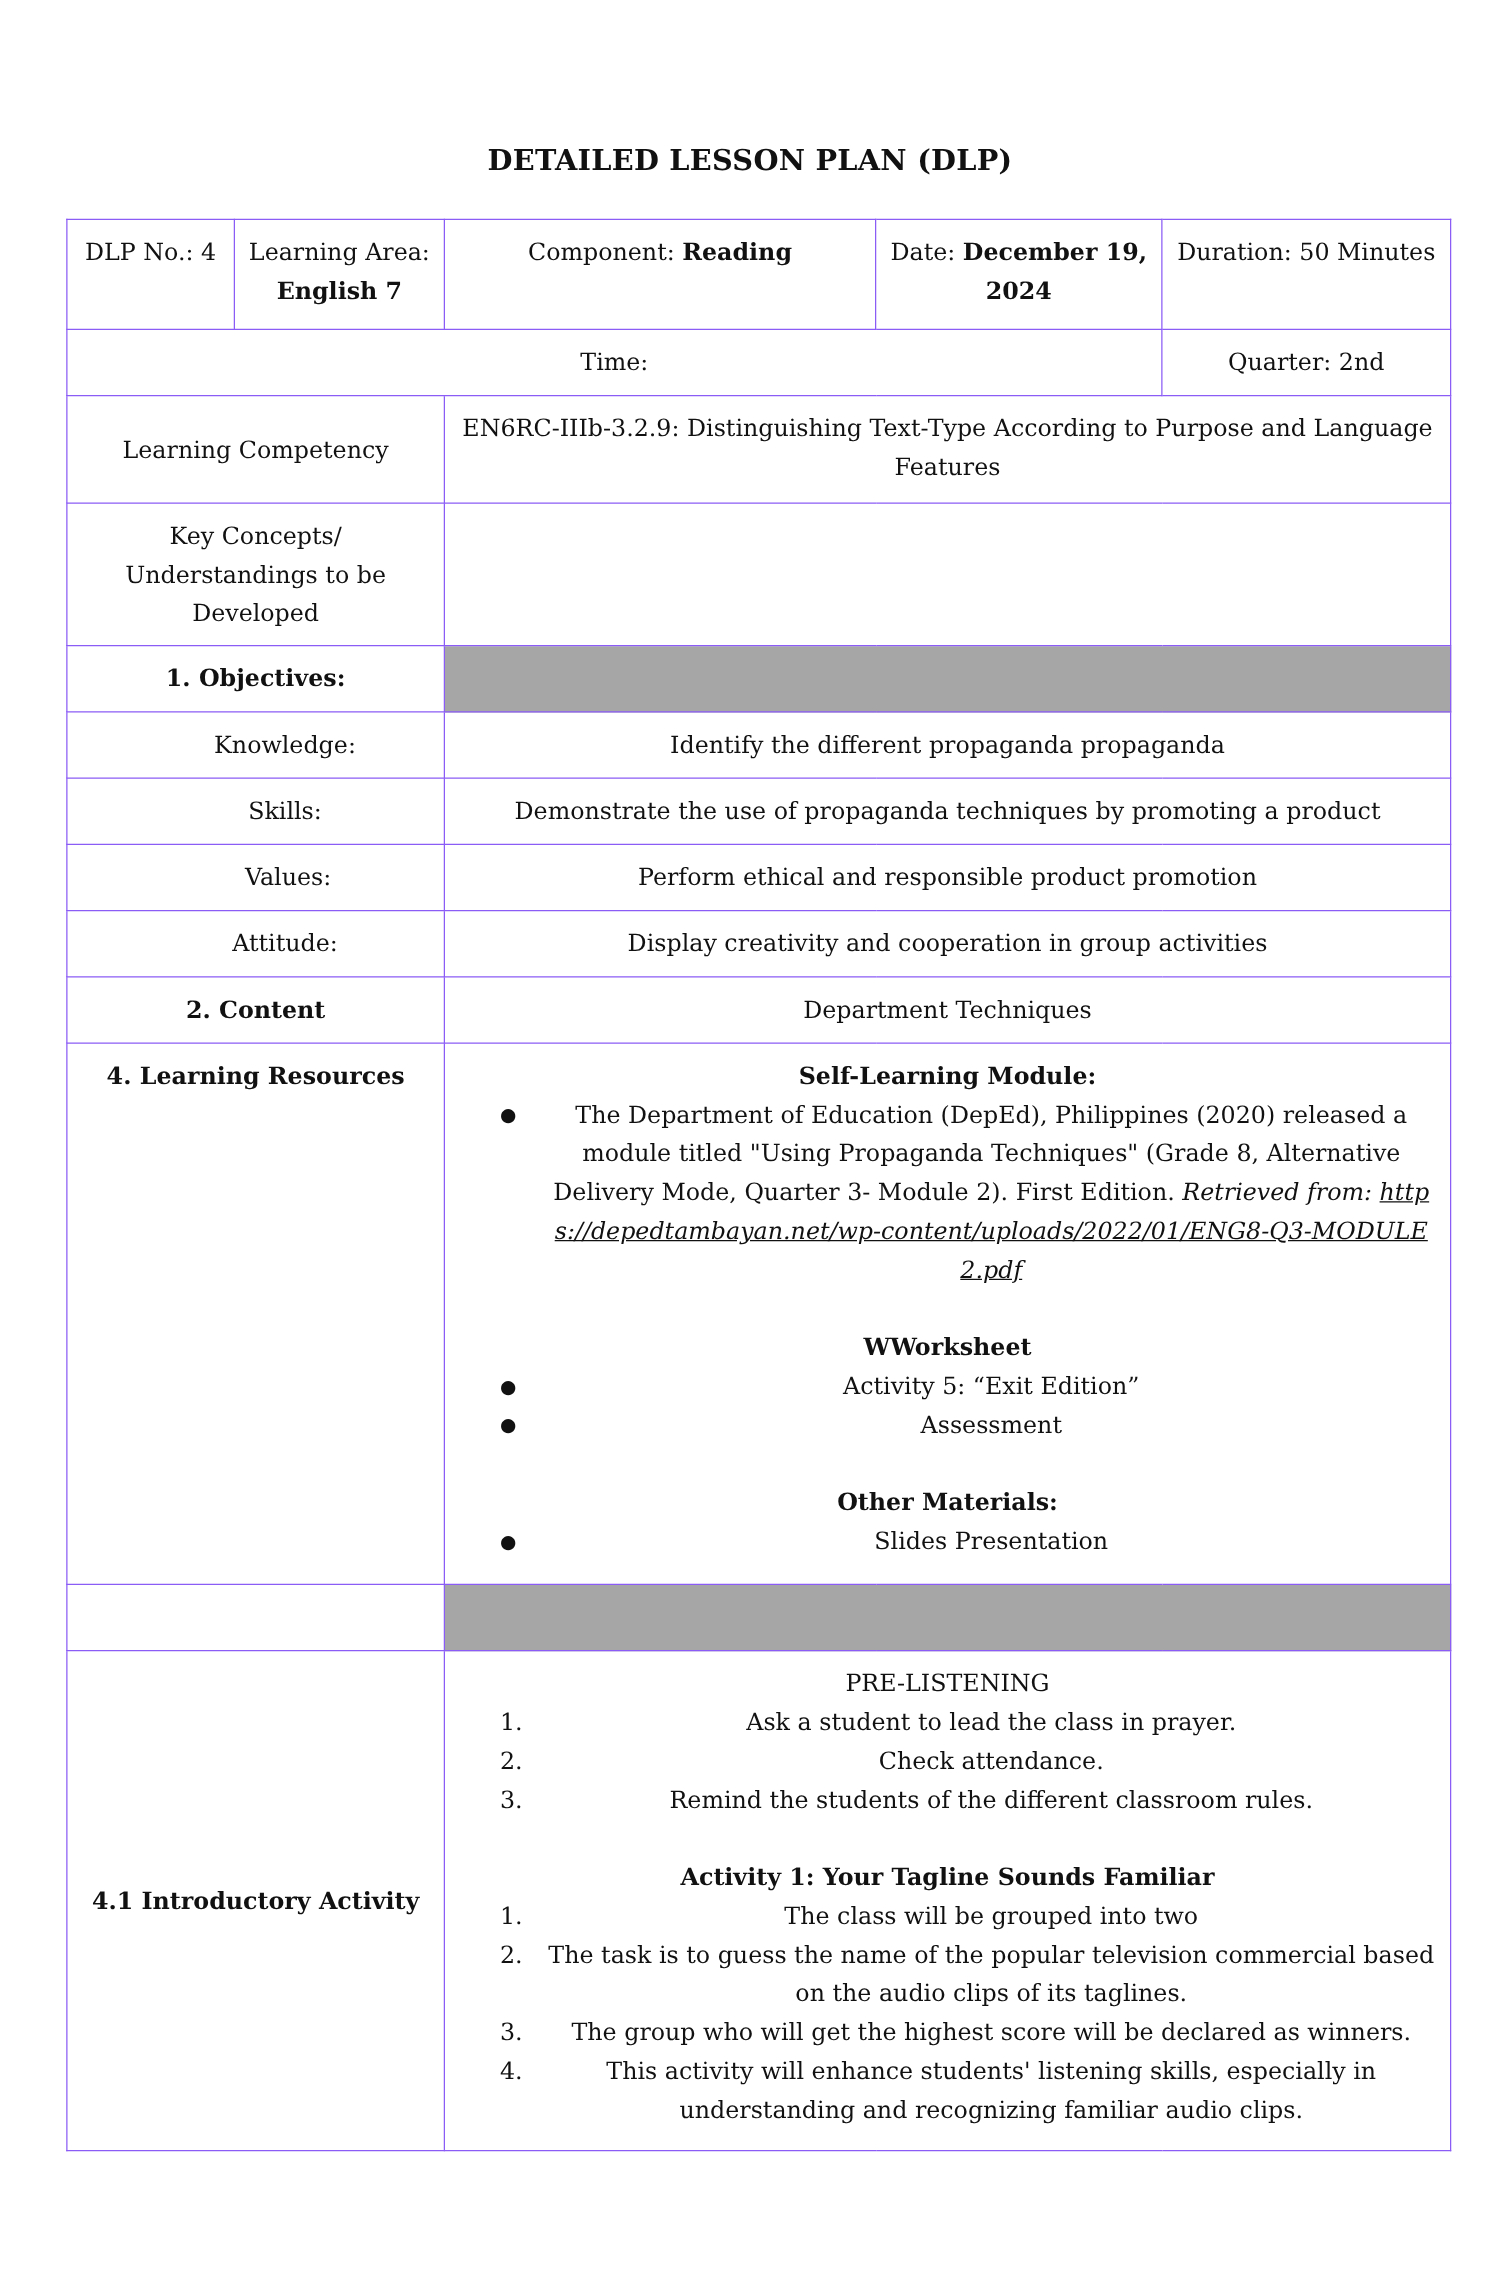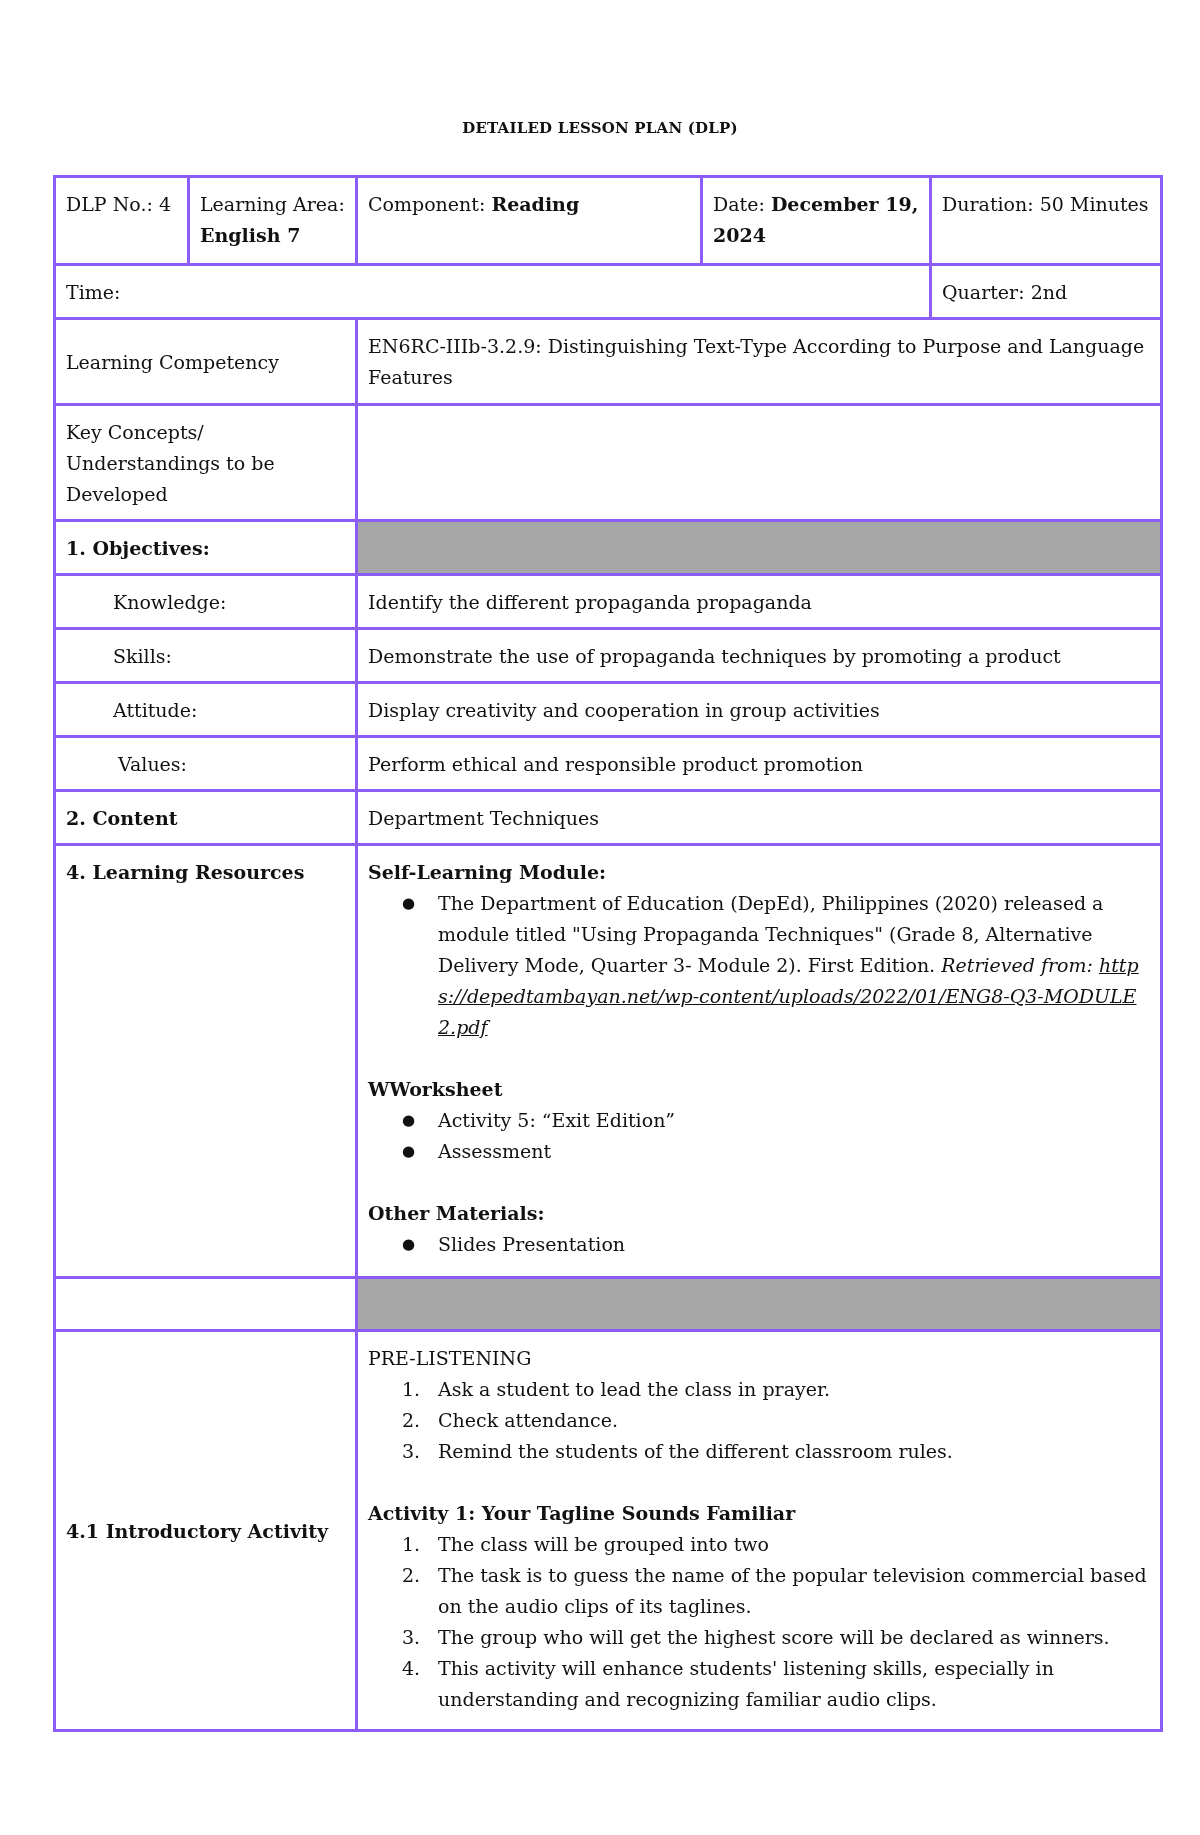--- a/index.html
+++ b/index.html
@@ -16,36 +16,37 @@
       font-size: 19px;
       line-height: 31px;
     }
     .page-title {
       position: absolute;
       top: 113px;
       left: 0;
       width: 1200px;
       text-align: center;
       font-weight: bold;
-      font-size: 15px;
+      font-size: 23px;
       letter-spacing: 0.2px;
     }
     table.dlp {
       position: absolute;
       top: 175px;
       left: 53px;
       width: 1107px;
       border-collapse: collapse;
       table-layout: fixed;
     }
     table.dlp td {
-      border: 3px solid #8b5cf6;
+      border: 1px solid #8b5cf6;
       vertical-align: top;
       padding: 11px 10px 9px 10px;
       word-wrap: break-word;
+      text-align: center;
     }
     .b { font-weight: bold; }
     .gray { background: #a6a6a6; }
     .indent { padding-left: 57px !important; }
     .indent2 { padding-left: 62px !important; }
     .mid { vertical-align: middle !important; margin-left: 20px; }
     ul.bul, ol.num {
       margin: 0;
       padding-left: 70px;
     }
@@ -137,26 +138,26 @@
 
   <tr style="height:53px">
     <td colspan="2" class="indent">Knowledge:</td>
     <td colspan="3">Identify  the different propaganda propaganda</td>
   </tr>
   <tr style="height:53px">
     <td colspan="2" class="indent">Skills:</td>
     <td colspan="3">Demonstrate the use of propaganda techniques by promoting a product</td>
   </tr>
   <tr style="height:53px">
+    <td colspan="2" class="indent2">Values:</td>
+    <td colspan="3">Perform ethical and responsible product promotion</td>
+  </tr>
+  <tr style="height:53px">
     <td colspan="2" class="indent">Attitude:</td>
     <td colspan="3">Display creativity and cooperation in group activities</td>
-  </tr>
-  <tr style="height:53px">
-    <td colspan="2" class="indent2">Values:</td>
-    <td colspan="3">Perform ethical and responsible product promotion</td>
   </tr>
 
   <tr style="height:53px">
     <td colspan="2" class="b">2. Content</td>
     <td colspan="3">Department Techniques</td>
   </tr>
 
   <tr style="height:433px">
     <td colspan="2" class="b">4. Learning Resources</td>
     <td colspan="3">

